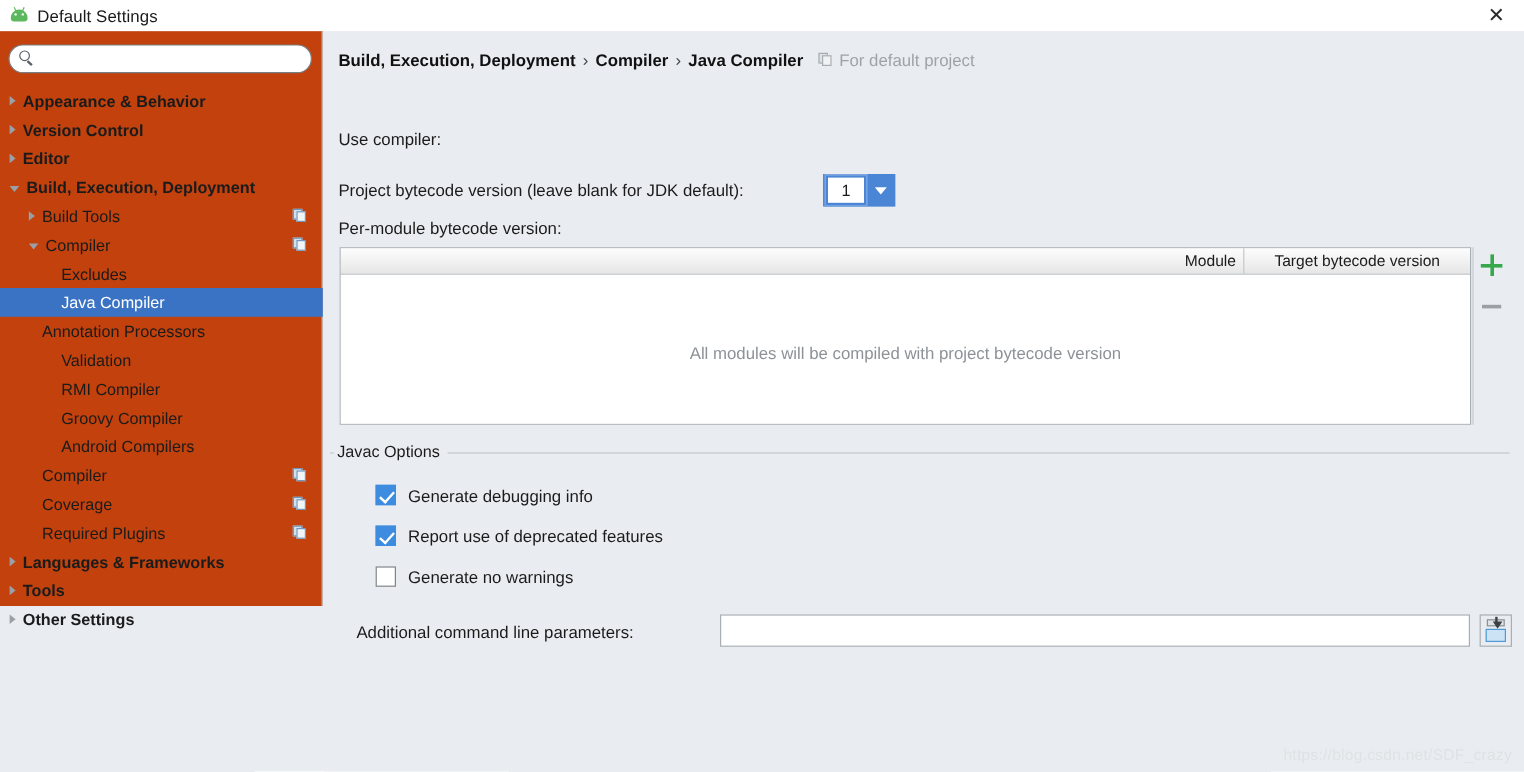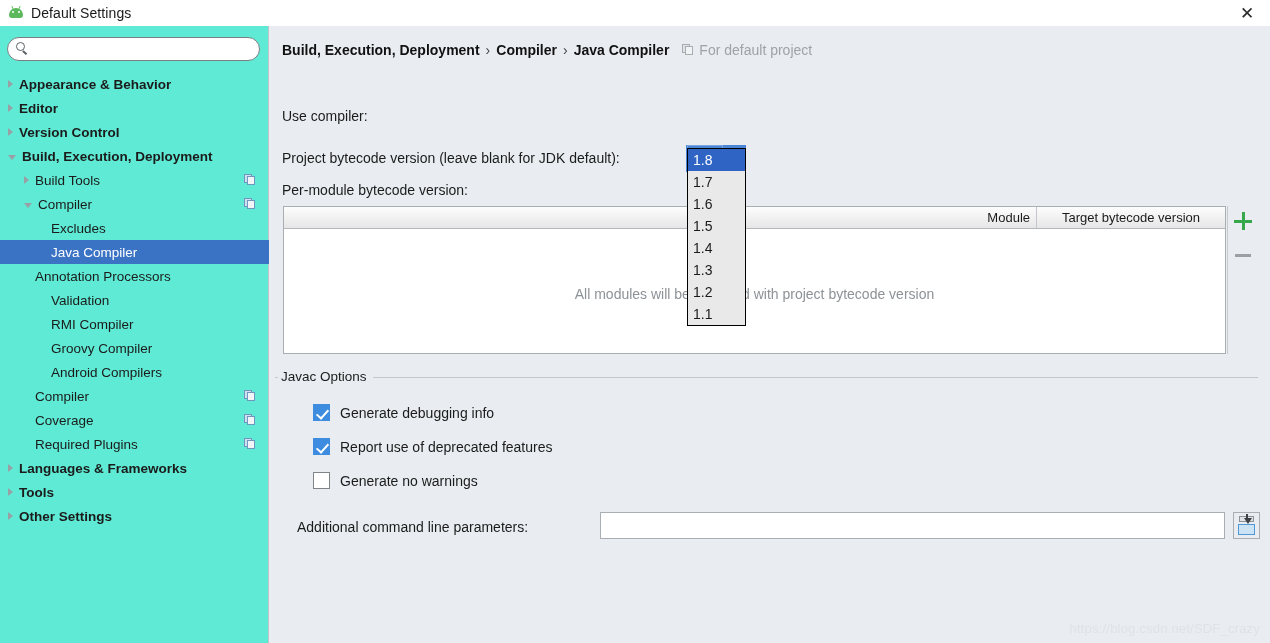--- a/index.html
+++ b/index.html
@@ -47,22 +47,22 @@
   }
   .close-btn {
     position: absolute; right: 0; top: 0; width: 46px; height: 26px;
     display: flex; align-items: center; justify-content: center;
     font-size: 17px; color: #2b2b2b; line-height: 1;
     font-family: "DejaVu Sans", sans-serif;
   }
 
   
   .sidebar {
-    position: absolute; left: 0; top: 26px; width: 269px; height: 617px;
-    background: #5eead4;
+    position: absolute; left: 0; top: 26px; width: 269px; height: 479px;
+    background: #c2410c;
     border-right: 1px solid #c0c4c8;
   }
   .search-wrap {
     position: absolute; left: 7px; top: 11px; width: 253px; height: 24px;
   }
   .search-box {
     width: 100%; height: 100%;
     background: #ffffff;
     border: 1px solid #7a7e82;
     border-radius: 12px;
@@ -357,25 +357,25 @@
           <div class="handle"></div>
       </div>
     </div>
     <div class="tree" id="tree">
         <div class="tree-row bold" style="padding-left: 8px;">
           <span class="arrow "></span>
           <span>Appearance &amp; Behavior</span>
         </div>
         <div class="tree-row bold" style="padding-left: 8px;">
           <span class="arrow "></span>
+          <span>Version Control</span>
+        </div>
+        <div class="tree-row bold" style="padding-left: 8px;">
+          <span class="arrow "></span>
           <span>Editor</span>
-        </div>
-        <div class="tree-row bold" style="padding-left: 8px;">
-          <span class="arrow "></span>
-          <span>Version Control</span>
         </div>
         <div class="tree-row bold" style="padding-left: 8px;">
           <span class="arrow down"></span>
           <span>Build, Execution, Deployment</span>
         </div>
         <div class="tree-row" style="padding-left: 24px;">
           <span class="arrow "></span>
           <span>Build Tools</span>
           <span class="copy-badge">
             <span class="b1"></span>
@@ -531,24 +531,14 @@
         <span class="pb-top"></span>
         <span class="pb-stem"></span>
         <span class="pb-arrow"></span>
         <span class="pb-box"></span>
       </div>
     </div>
 
     <div class="watermark">https://blog.csdn.net/SDF_crazy</div>
   </div>
 
-  <div class="dropdown" id="dropdown">
-      <div class="dd-item active">1.8</div>
-      <div class="dd-item">1.7</div>
-      <div class="dd-item">1.6</div>
-      <div class="dd-item">1.5</div>
-      <div class="dd-item">1.4</div>
-      <div class="dd-item">1.3</div>
-      <div class="dd-item">1.2</div>
-      <div class="dd-item">1.1</div>
-    </div>
 
 </div>
 
 </body></html>

